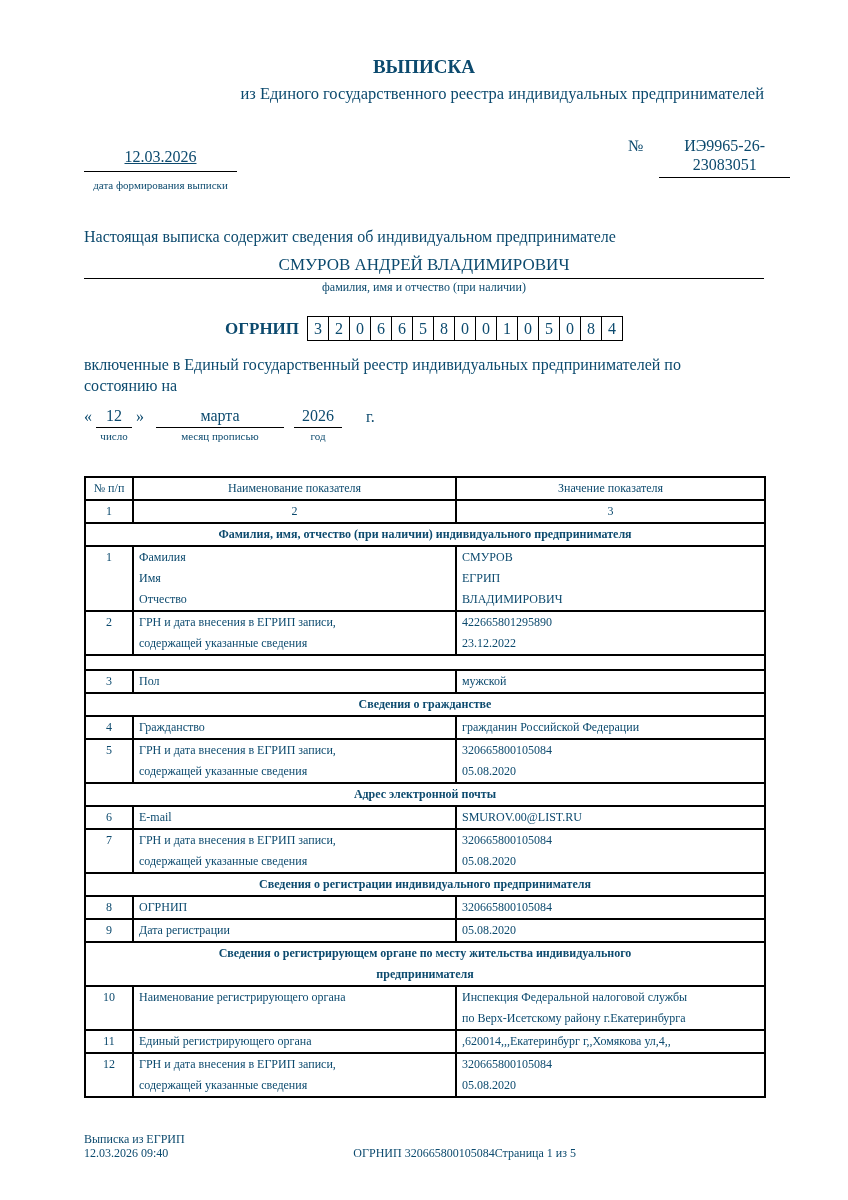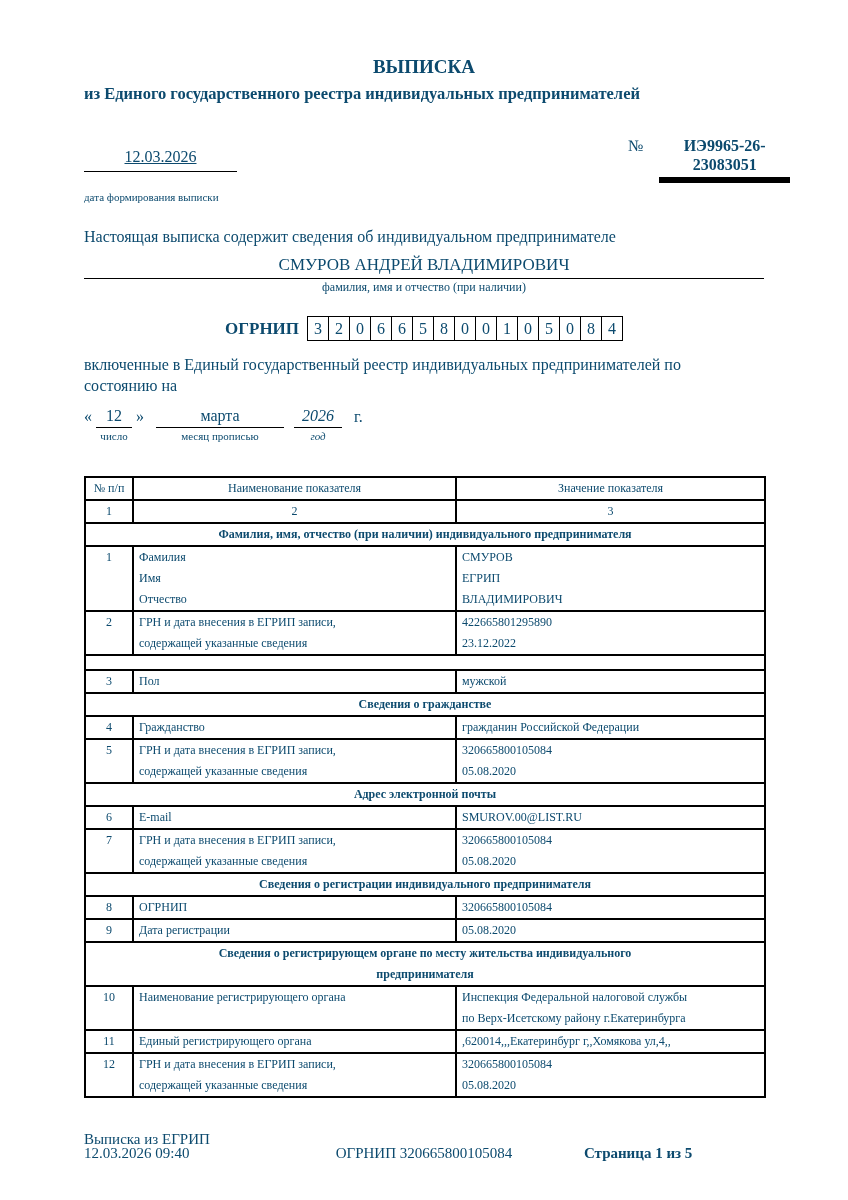--- a/index.html
+++ b/index.html
@@ -9,30 +9,30 @@
     background: #ffffff;
     position: relative;
     margin: 0 auto;
     font-family: "Liberation Serif", "DejaVu Serif", serif;
     color: #0c4a6e;
     overflow: hidden;
   }
   .content { padding: 56px 84px 0 84px; }
 
   .doc-title { text-align: center; font-weight: bold; font-size: 19px; line-height: 22px; }
-  .doc-subtitle { text-align: left; font-weight: bold; font-size: 16.5px; margin-top: 6px; }
+  .doc-subtitle { text-align: right; font-weight: normal; font-size: 16.5px; margin-top: 6px; }
 
   .meta { position: relative; height: 72px; margin-top: 32px; }
   .meta-left { position: absolute; left: 0; top: 12px; width: 153px; }
   .meta-date { text-align: center; font-size: 16px; padding-bottom: 5px; border-bottom: 1px solid #000; text-decoration: underline; }
-  .meta-date-label { font-size: 11px; margin-top: 19px; }
+  .meta-date-label { font-size: 11px; text-align: center; margin-top: 7px; }
   .meta-right { position: absolute; left: 544px; top: 0; width: 162px; display: flex; align-items: flex-start; }
   .num-sign { font-size: 16px; line-height: 19px; }
-  .num-value { flex: 1; margin-left: 16px; border-bottom: 6px solid #000000; text-align: center;
-               font-size: 16px; line-height: 19px; padding-bottom: 3px; white-space: pre-line; font-weight: bold; }
+  .num-value { flex: 1; margin-left: 16px; border-bottom: 1px solid #000000; text-align: center;
+               font-size: 16px; line-height: 19px; padding-bottom: 3px; white-space: pre-line; }
 
   .intro-text { font-size: 16px; margin-top: 20px; }
   .name-block { margin-top: 9px; }
   .entrepreneur-name { text-align: center; font-size: 17px; border-bottom: 1.5px solid #000; padding-bottom: 3px; }
   .name-caption { text-align: center; font-size: 12px; margin-top: 1px; }
 
   .ogrnip-row { margin-top: 21px; display: flex; align-items: center; justify-content: center; }
   .ogrnip-label { font-weight: bold; font-size: 17px; margin-right: 8px; }
   .digit-boxes { display: flex; }
   .digit-box { width: 22px; height: 25px; border: 1px solid #000; margin-left: -1px;
@@ -41,37 +41,37 @@
 
   .included-text { font-size: 16px; margin-top: 13px; white-space: pre-line; line-height: 21px; }
 
   .date-line { margin-top: 11px; display: flex; align-items: flex-start; font-size: 16px; }
   .quote { line-height: 20px; }
   .fld { display: inline-block; text-align: center; }
   .fld .v { border-bottom: 1px solid #000; padding-bottom: 2px; line-height: 18px; }
   .fld .l { font-size: 11px; margin-top: 2px; }
   .fld-day { width: 36px; margin: 0 4px; }
   .fld-month { width: 128px; margin-left: 12px; margin-right: 10px; }
-  .fld-year { width: 48px; margin-right: 12px; font-style: italic; }
+  .fld-year { width: 48px; margin-right: 24px; }
 
   table.details { width: 680px; margin-top: 34px; border-collapse: separate; border-spacing: 0;
                   border: 1px solid #000; table-layout: fixed; }
   table.details td { border: 1px solid #000; font-size: 12px; line-height: 21px;
                      padding: 0 5px; vertical-align: top; white-space: pre-line; }
   td.cnum { text-align: center; }
   td.chead { text-align: center; }
   td.section { text-align: center; font-weight: bold; }
   td.spacer { height: 15px; }
 
   .footer { position: absolute; left: 84px; right: 84px; bottom: 40px;
             display: grid; grid-template-columns: 1fr auto 1fr; align-items: end;
-            font-size: 15px; line-height: 14px; }
+            font-size: 12px; line-height: 14px; }
   .footer-left {}
   .footer-center { text-align: center; }
-  .footer-right { text-align: center; font-weight: bold; }
+  .footer-right { text-align: left; }
 </style>
 </head>
 <body>
 
 <div class="page">
   <div class="content">
 
     <div class="doc-title">ВЫПИСКА</div>
     <div class="doc-subtitle">из Единого государственного реестра индивидуальных предпринимателей</div>
 

